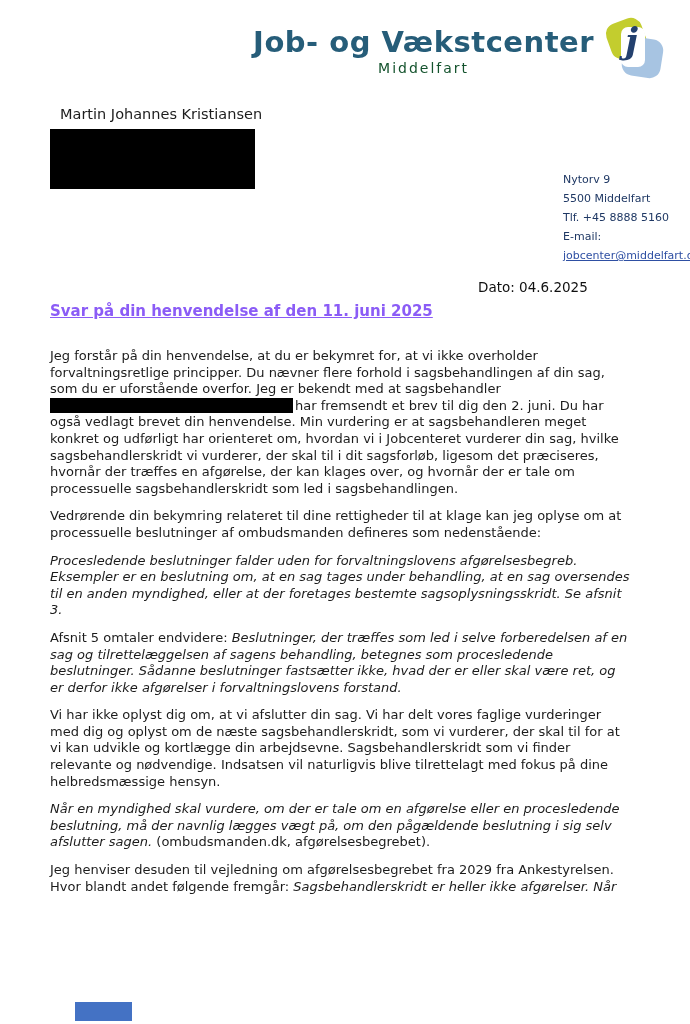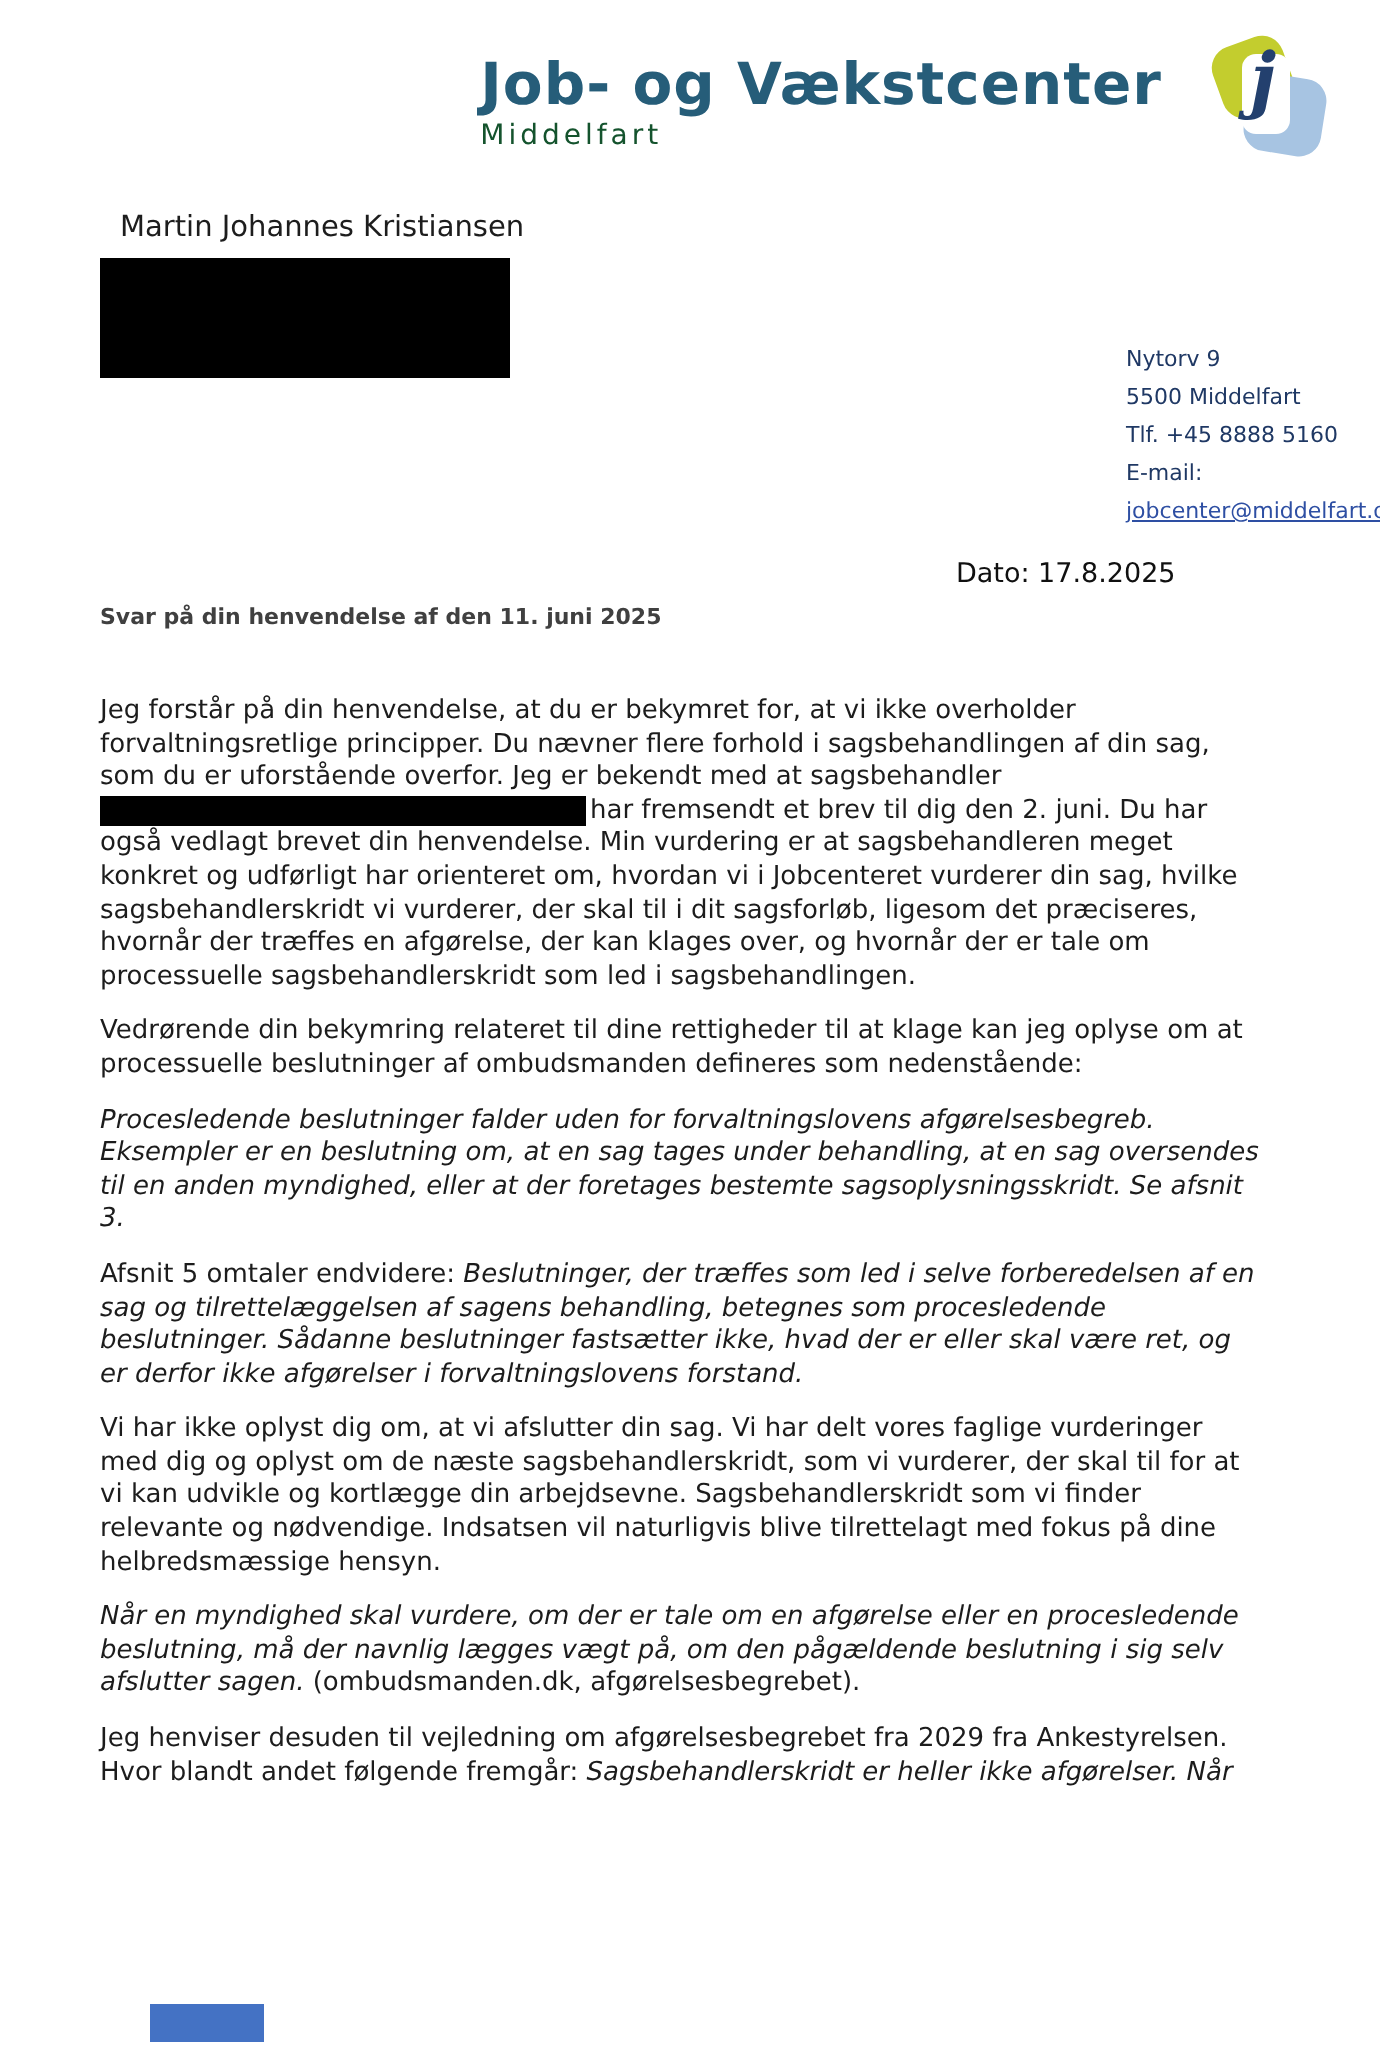--- a/index.html
+++ b/index.html
@@ -6,21 +6,21 @@
   .page{
     position:relative;
     width:690px;height:1024px;
     background:#ffffff;
     margin:0 auto;
     font-family:"DejaVu Sans","Liberation Sans",sans-serif;
     overflow:hidden;
   }
   
   .brand{position:absolute;top:18px;right:26px;display:flex;align-items:flex-start;}
-  .brand-text{text-align:left;margin-right:25px;margin-top:10px;}
+  .brand-text{text-align:center;margin-right:12px;margin-top:10px;}
   .brand-title{
     font-size:29px;font-weight:700;color:#265d79;
     letter-spacing:0.5px;line-height:1;white-space:nowrap;
   }
   .brand-subtitle{
     font-size:14px;color:#14532d;letter-spacing:2px;margin-top:3px;
   }
   .logo-icon{position:relative;width:58px;height:64px;}
   .logo-green{
     position:absolute;top:2px;left:2px;width:37px;height:37px;
@@ -38,21 +38,21 @@
     position:absolute;top:1px;left:19px;
     font-family:"DejaVu Serif","Liberation Serif",serif;
     font-style:italic;font-weight:700;font-size:36px;color:#23406e;
   }
   
   .recipient{position:absolute;left:60px;top:106px;font-size:14.5px;color:#1d1d1d;}
   .redaction-block{position:absolute;left:50px;top:129px;width:205px;height:60px;background:#000;}
   .contact{position:absolute;left:563px;top:170px;font-size:11px;line-height:19px;color:#1f3864;}
   .contact .email{color:#2e4fa3;text-decoration:underline;cursor:pointer;}
   .date-line{position:absolute;left:478px;top:279px;font-size:13.5px;color:#101010;}
-  .subject{position:absolute;left:50px;top:302px;font-size:11px;font-weight:700;color:#404040;}
+  .subject{position:absolute;left:50px;top:302px;font-size:15px;font-weight:700;color:#8b5cf6;text-decoration:underline;}
   
   .letter-body{
     position:absolute;left:50px;top:348px;width:582px;
     font-size:13px;line-height:16.6px;color:#1c1c1c;
   }
   .letter-body p{margin:0 0 11px 0;}
   .letter-body .it{font-style:italic;}
   .redact{display:inline-block;background:#000;height:15px;vertical-align:text-bottom;}
   .redact.wide{width:162px;}
   .redact.narrow{width:81px;margin-right:2px;}
@@ -81,21 +81,21 @@
   <div class="redaction-block"></div>
 
   <div class="contact">
     <div>Nytorv 9</div>
     <div>5500 Middelfart</div>
     <div>Tlf. +45 8888 5160</div>
     <div>E-mail:</div>
     <div><a class="email">jobcenter@middelfart.dk</a></div>
   </div>
 
-  <div class="date-line">Dato: 17.8.2025</div>
+  <div class="date-line">Dato: 04.6.2025</div>
   <div class="subject">Svar på din henvendelse af den 11. juni 2025</div>
 
   <div class="letter-body">
       <p><span>Jeg forstår på din henvendelse, at du er bekymret for, at vi ikke overholder forvaltningsretlige principper. Du nævner flere forhold i sagsbehandlingen af din sag, som du er uforstående overfor. Jeg er bekendt med at sagsbehandler </span><span class="redact wide"></span><span class="redact narrow"></span><span>har fremsendt et brev til dig den 2. juni. Du har også vedlagt brevet din henvendelse. Min vurdering er at sagsbehandleren meget konkret og udførligt har orienteret om, hvordan vi i Jobcenteret vurderer din sag, hvilke sagsbehandlerskridt vi vurderer, der skal til i dit sagsforløb, ligesom det præciseres, hvornår der træffes en afgørelse, der kan klages over, og hvornår der er tale om processuelle sagsbehandlerskridt som led i sagsbehandlingen.</span></p>
       <p><span>Vedrørende din bekymring relateret til dine rettigheder til at klage kan jeg oplyse om at processuelle beslutninger af ombudsmanden defineres som nedenstående:</span></p>
       <p><span class="it">Procesledende beslutninger falder uden for forvaltningslovens afgørelsesbegreb. Eksempler er en beslutning om, at en sag tages under behandling, at en sag oversendes til en anden myndighed, eller at der foretages bestemte sagsoplysningsskridt. Se afsnit 3.</span></p>
       <p><span>Afsnit 5 omtaler endvidere: </span><span class="it">Beslutninger, der træffes som led i selve forberedelsen af en sag og tilrettelæggelsen af sagens behandling, betegnes som procesledende beslutninger. Sådanne beslutninger fastsætter ikke, hvad der er eller skal være ret, og er derfor ikke afgørelser i forvaltningslovens forstand.</span></p>
       <p><span>Vi har ikke oplyst dig om, at vi afslutter din sag. Vi har delt vores faglige vurderinger med dig og oplyst om de næste sagsbehandlerskridt, som vi vurderer, der skal til for at vi kan udvikle og kortlægge din arbejdsevne. Sagsbehandlerskridt som vi finder relevante og nødvendige. Indsatsen vil naturligvis blive tilrettelagt med fokus på dine helbredsmæssige hensyn.</span></p>
       <p><span class="it">Når en myndighed skal vurdere, om der er tale om en afgørelse eller en procesledende beslutning, må der navnlig lægges vægt på, om den pågældende beslutning i sig selv afslutter sagen.</span><span> (ombudsmanden.dk, afgørelsesbegrebet).</span></p>
       <p><span>Jeg henviser desuden til vejledning om afgørelsesbegrebet fra 2029 fra Ankestyrelsen. Hvor blandt andet følgende fremgår: </span><span class="it">Sagsbehandlerskridt er heller ikke afgørelser. Når</span></p>

